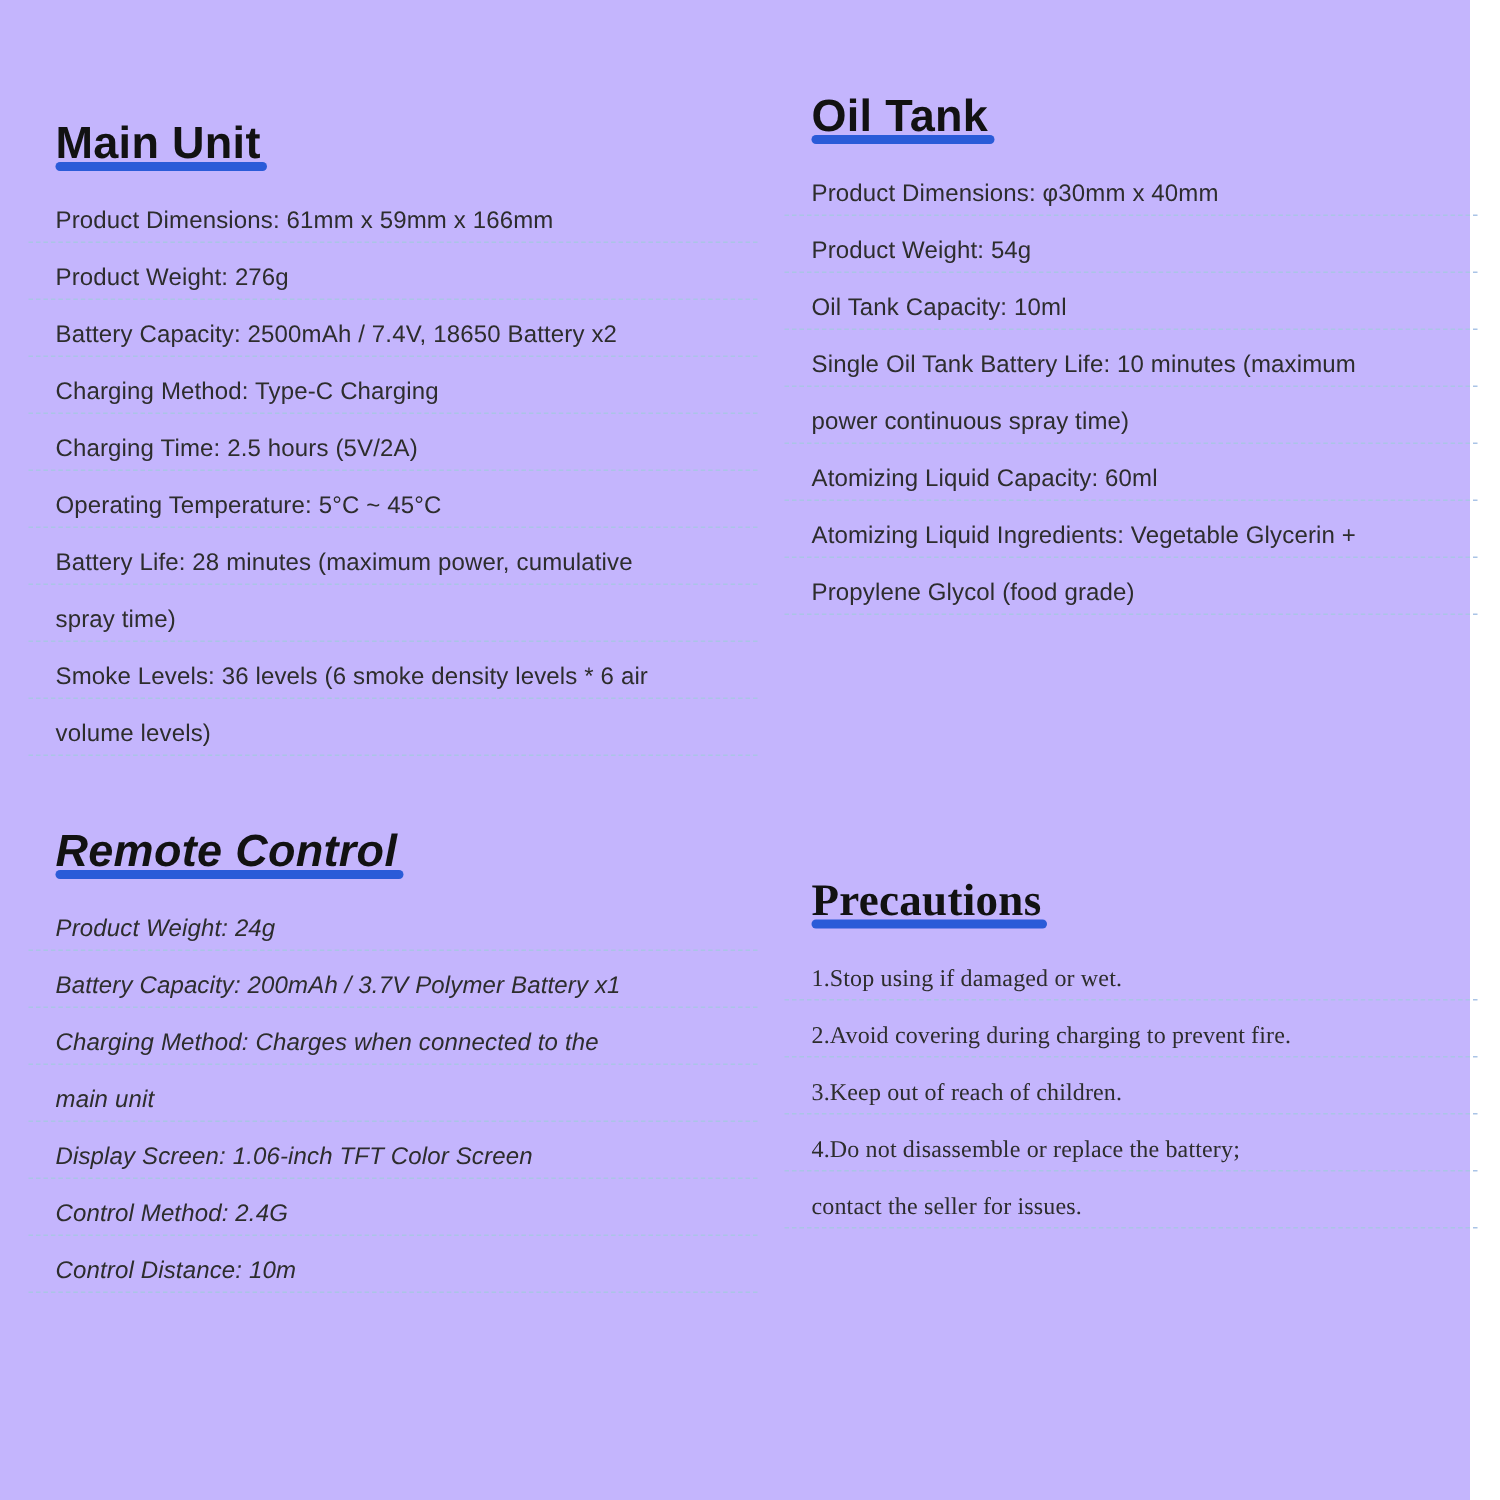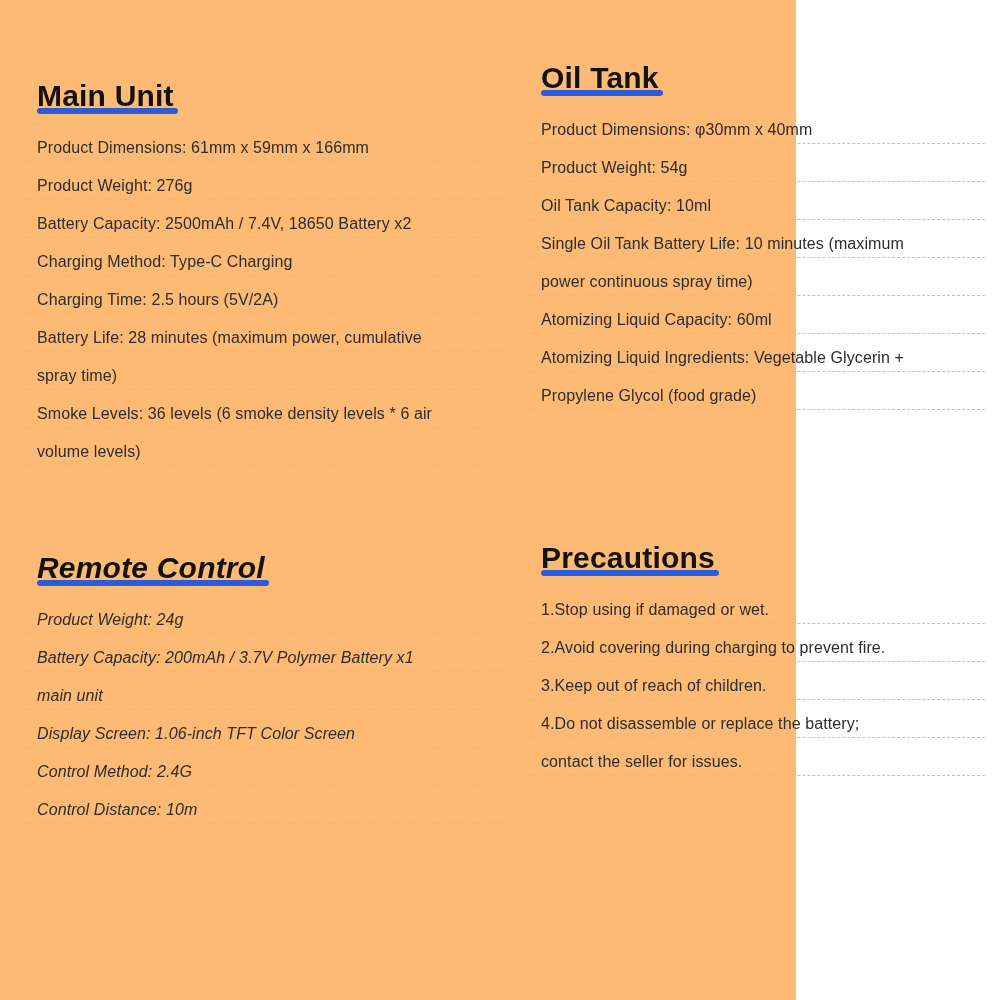--- a/index.html
+++ b/index.html
@@ -8,27 +8,27 @@
     --text-color: #2d2d2d;
     --separator-color: #aac4e6;
   }
   * { margin: 0; padding: 0; box-sizing: border-box; }
   html, body {
     width: 1000px; height: 1000px;
     background: #ffffff;
     font-family: "Liberation Sans", sans-serif;
     overflow: hidden;
   }
-  .page { position: relative; width: 796px; height: 1000px; background: #fdba74; }
+  .page { position: relative; width: 980px; height: 1000px; background: #c4b5fd; }
 
   .section { position: absolute; }
   #sec-main-unit      { left: 19px;  top: 78px;  width: 486px; }
   #sec-oil-tank       { left: 523px; top: 60px;  width: 462px; }
   #sec-remote-control { left: 19px;  top: 550px; width: 486px; font-style: italic; }
-  #sec-precautions    { left: 523px; top: 540px; width: 462px; }
+  #sec-precautions    { left: 523px; top: 583px; width: 462px; font-family: Liberation Serif, serif; }
 
   .section-heading {
     margin-left: 18px;
     height: 46px;
     font-size: 30px;
     font-weight: 700;
     letter-spacing: 0.2px;
     color: var(--heading-color);
     line-height: 36px;
     white-space: nowrap;
@@ -67,20 +67,21 @@
   <section class="section" id="sec-main-unit">
     <h2 class="section-heading">
       <span class="heading-text">Main Unit</span>
     </h2>
     <div class="spec-rows">
         <div class="spec-line">Product Dimensions: 61mm x 59mm x 166mm</div>
         <div class="spec-line">Product Weight: 276g</div>
         <div class="spec-line">Battery Capacity: 2500mAh / 7.4V, 18650 Battery x2</div>
         <div class="spec-line">Charging Method: Type-C Charging</div>
         <div class="spec-line">Charging Time: 2.5 hours (5V/2A)</div>
+        <div class="spec-line">Operating Temperature: 5°C ~ 45°C</div>
         <div class="spec-line">Battery Life: 28 minutes (maximum power, cumulative</div>
         <div class="spec-line">spray time)</div>
         <div class="spec-line">Smoke Levels: 36 levels (6 smoke density levels * 6 air</div>
         <div class="spec-line">volume levels)</div>
       </div>
   </section>
 
   <section class="section" id="sec-oil-tank">
     <h2 class="section-heading">
       <span class="heading-text">Oil Tank</span>
@@ -97,20 +98,21 @@
       </div>
   </section>
 
   <section class="section" id="sec-remote-control">
     <h2 class="section-heading">
       <span class="heading-text">Remote Control</span>
     </h2>
     <div class="spec-rows">
         <div class="spec-line">Product Weight: 24g</div>
         <div class="spec-line">Battery Capacity: 200mAh / 3.7V Polymer Battery x1</div>
+        <div class="spec-line">Charging Method: Charges when connected to the</div>
         <div class="spec-line">main unit</div>
         <div class="spec-line">Display Screen: 1.06-inch TFT Color Screen</div>
         <div class="spec-line">Control Method: 2.4G</div>
         <div class="spec-line">Control Distance: 10m</div>
       </div>
   </section>
 
   <section class="section" id="sec-precautions">
     <h2 class="section-heading">
       <span class="heading-text">Precautions</span>

